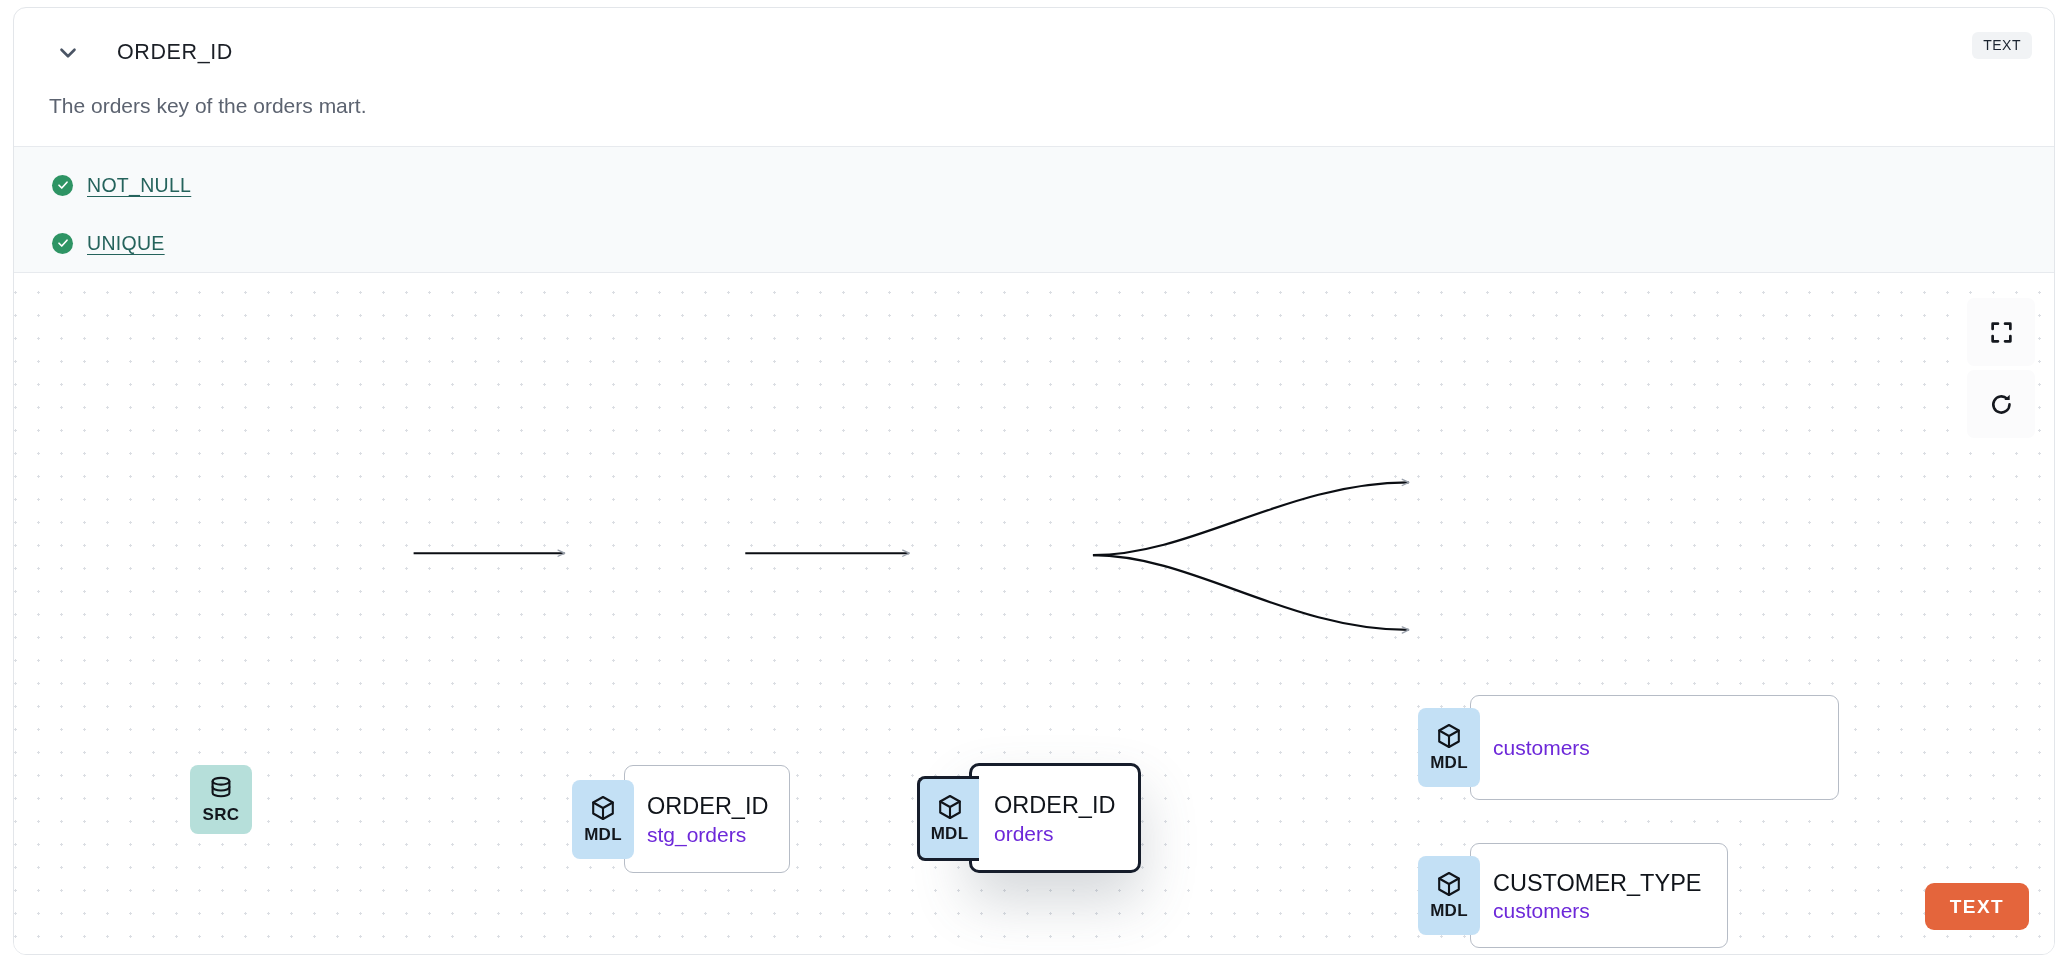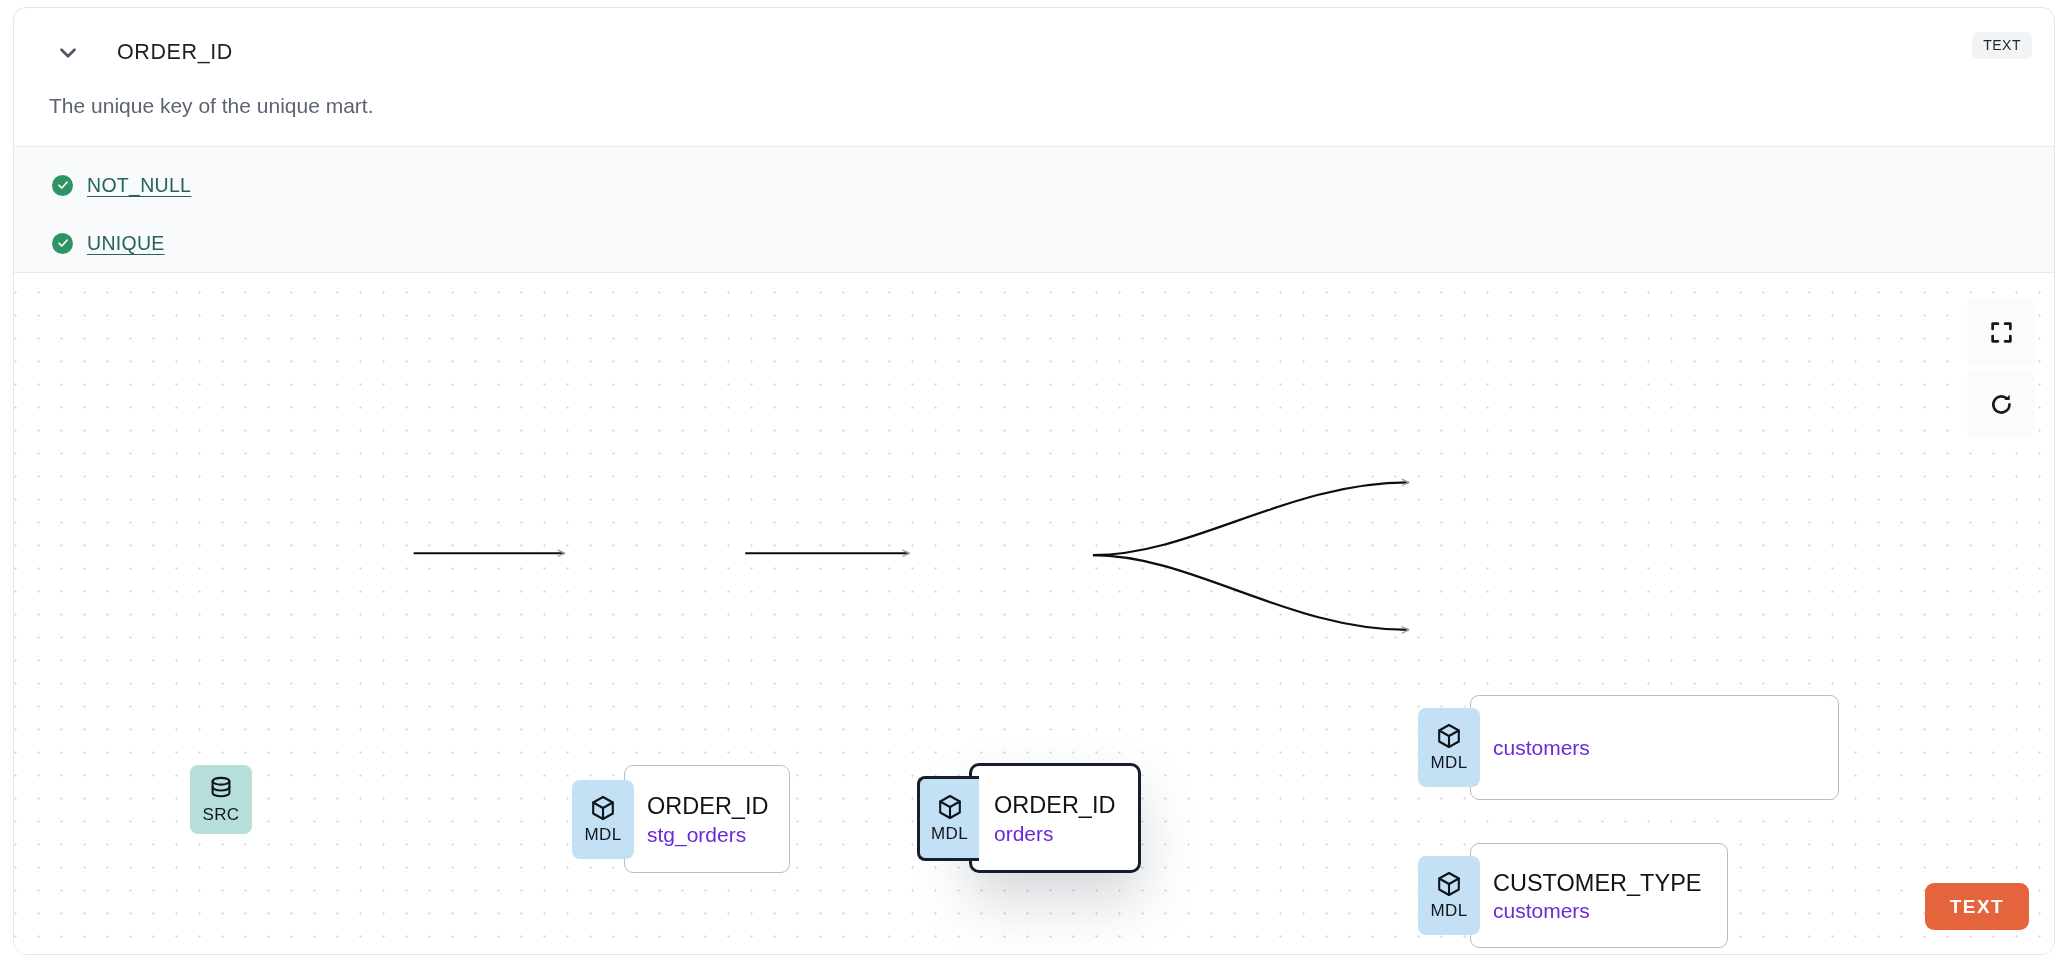--- a/index.html
+++ b/index.html
@@ -154,20 +154,21 @@
     display: flex;
     flex-direction: column;
     align-items: center;
     justify-content: center;
     gap: 1px;
     padding-bottom: 2px;
     flex: 0 0 auto;
     position: relative;
     z-index: 2;
     align-self: center;
+    font-weight: bold;
   }
   .node-badge.src { background: #b6dfda; height: 69px; }
   .node-badge.mdl { background: #c3e0f5; height: 79px; }
   .node-badge svg { display: block; }
   .badge-label {
     font-size: 17px;
     color: #13171d;
     letter-spacing: 0.3px;
     line-height: 1;
     margin-top: 3px;
@@ -272,21 +273,21 @@
   <div class="header">
     <div class="chevron-btn">
       <svg width="26" height="26" viewBox="0 0 24 24" fill="none" stroke="#4b5565" stroke-width="2.4" stroke-linecap="round" stroke-linejoin="round">
         <polyline points="6 9 12 15 18 9"></polyline>
       </svg>
     </div>
     <div class="col-title">ORDER_ID</div>
     <div class="type-badge">TEXT</div>
   </div>
 
-  <div class="description">The unique key of the unique mart.</div>
+  <div class="description">The orders key of the orders mart.</div>
 
   <div class="tests">
     <div class="test-row r0">
       <span class="check-icon">
         <svg width="12" height="12" viewBox="0 0 24 24" fill="none" stroke="#ffffff" stroke-width="3.4" stroke-linecap="round" stroke-linejoin="round">
           <polyline points="4 12.5 9.5 18 20 6.5"></polyline>
         </svg>
       </span>
       <span class="test-link">NOT_NULL</span>
     </div>

